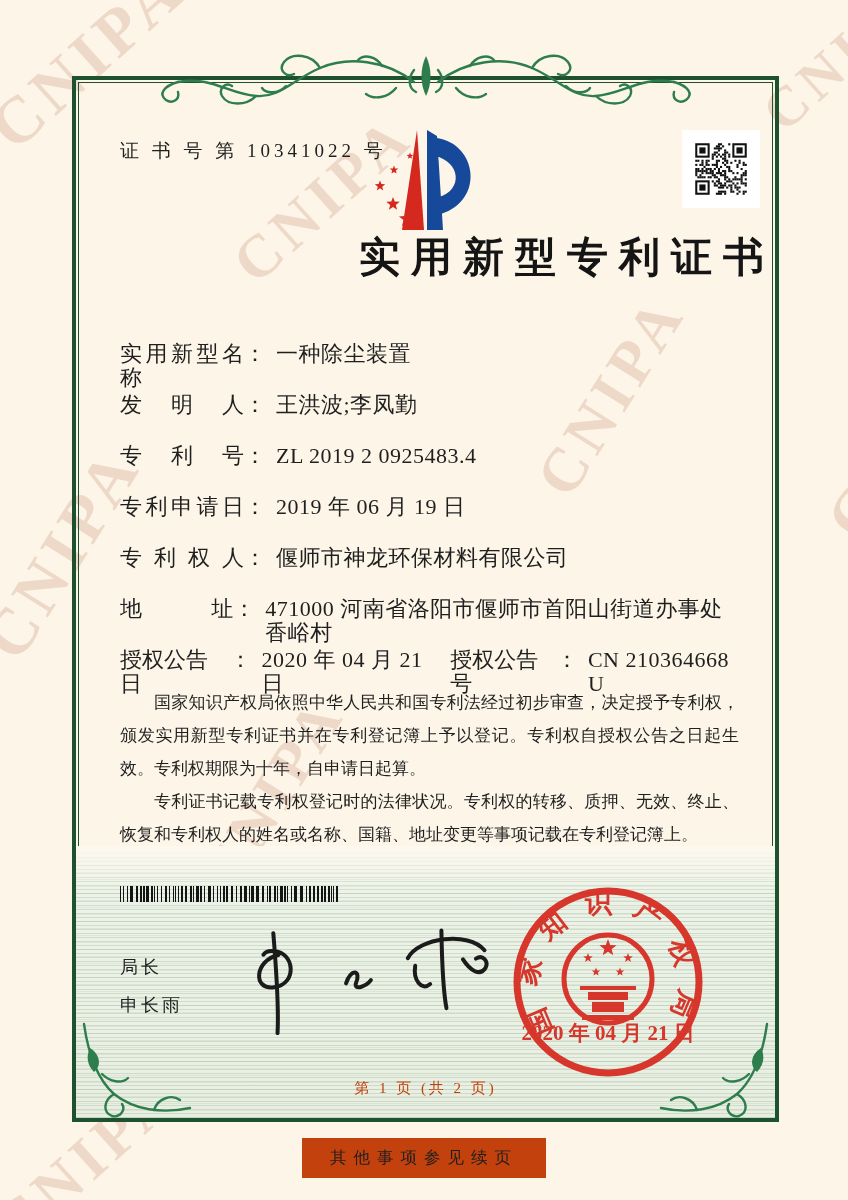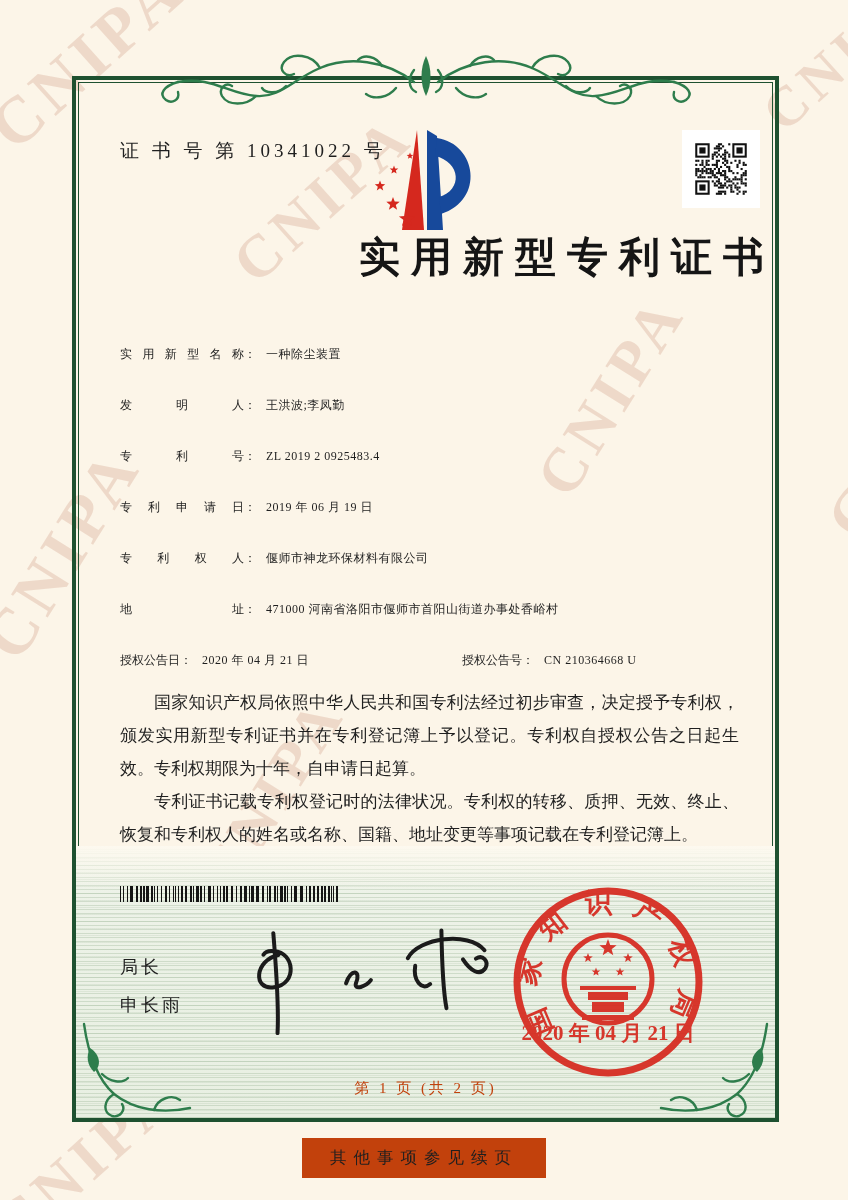--- a/index.html
+++ b/index.html
@@ -38,21 +38,21 @@
   .guilloche::before{
     content:"";position:absolute;left:0;right:0;top:0;height:46px;
     background:linear-gradient(var(--cream_inner), rgba(253,249,239,0));
   }
   .content{position:absolute;inset:0;z-index:4;}
   .cert-no{position:absolute;left:44px;top:58px;font-size:19px;letter-spacing:4px;}
   .logo{position:absolute;left:284px;top:46px;}
   .qr-box{position:absolute;left:606px;top:50px;background:#fff;padding:5px;line-height:0;}
   .doc-title{position:absolute;left:0;right:0;top:150px;text-align:right;
     font-size:41px;font-weight:700;letter-spacing:11px;padding-left:11px;color:#151515;}
-  .rows{position:absolute;left:44px;right:30px;top:262px;font-size:12px;}
+  .rows{position:absolute;left:44px;right:30px;top:262px;font-size:22px;}
   .row{height:51px;display:flex;align-items:flex-start;line-height:24px;}
   .flabel{display:inline-block;width:124px;text-align:justify;text-align-last:justify;}
   .fvalue{margin-left:10px;letter-spacing:0.5px;}
   .grow{display:flex;}
   .gpair1{width:342px;display:flex;}
   .gpair2{display:flex;}
   .body-text{position:absolute;left:44px;right:36px;top:606px;font-size:17px;line-height:33px;text-align:justify;}
   .body-text p{text-indent:2em;}
   .barcode-box{position:absolute;left:44px;top:806px;line-height:0;}
   .director{position:absolute;left:44px;top:868px;font-size:18px;line-height:38px;letter-spacing:3px;}

